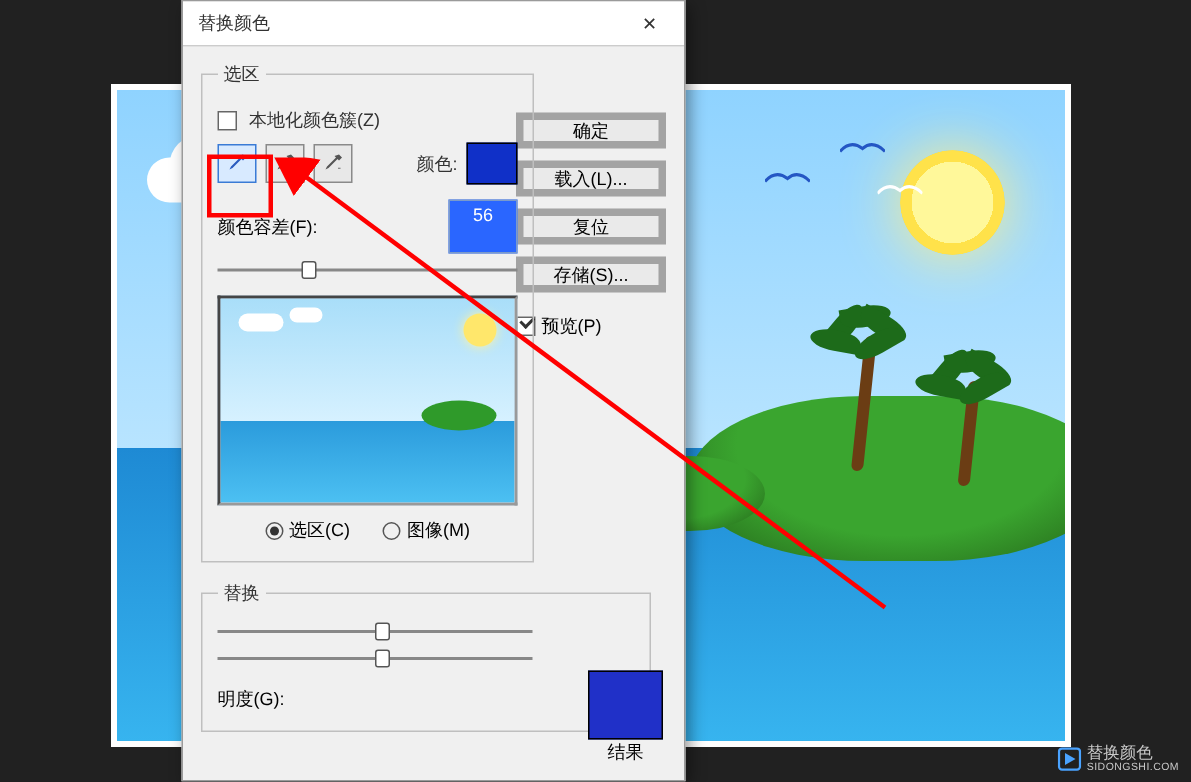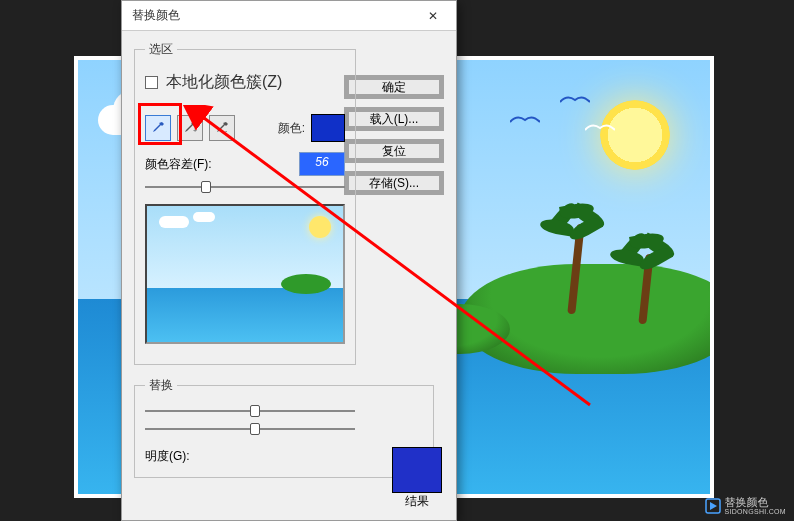--- a/index.html
+++ b/index.html
@@ -41,39 +41,39 @@
   .titlebar { height:30px; background:#fff; display:flex; align-items:center;
               justify-content:space-between; padding:0 0 0 10px; border-bottom:1px solid #ccc;}
   .titlebar span{ font-size:12px; color:#333;}
   .closebtn { width:46px; height:30px; display:flex; align-items:center; justify-content:center;
               font-size:14px; color:#333;}
   .body { position:relative; padding:10px 12px; height:calc(100% - 30px);}
 
   fieldset { border:1px solid #bfbfbf; padding:8px 10px 12px; margin-bottom:12px; position:relative;}
   legend { font-size:12px; padding:0 4px; color:#333;}
 
-  .row { display:flex; align-items:center; gap:8px; font-size:16px; color:#333; margin:6px 0;}
+  .row { display:flex; align-items:center; gap:8px; font-size:12px; color:#333; margin:6px 0;}
   .checkbox { width:13px; height:13px; border:1px solid #666; background:#fff;}
-  .eyedrops { display:flex; gap:8px; margin:21px 0 4px; align-items:center;}
+  .eyedrops { display:flex; gap:8px; margin:6px 0 4px; align-items:center;}
   .eyedrop-btn { width:26px; height:26px; border:1px solid #8a8a8a; background:#e8e8e8;
                  display:flex; align-items:center; justify-content:center; font-size:14px;}
   .eyedrop-btn.sel{ background:#d8eaff; border-color:#3a7bd5;}
   .redbox { position:absolute; left:16px; top:72px; width:44px; height:42px;
             border:3px solid #e21e2; border:3px solid #ff0000; pointer-events:none;}
   .color-swatch { width:34px; height:28px; border:1px solid #000; background:#1030c8;}
   .label-sm{font-size:12px;color:#333;}
 
   .slider-row{ display:flex; align-items:center; gap:8px; font-size:12px; margin-top:10px;}
   .slider-row .lab{ flex:0 0 auto;}
   .slider-row .track{ flex:1; height:18px; position:relative;}
   .slider-row .track .bar{position:absolute;left:0;right:0;top:8px;height:2px;background:#888;}
   .slider-row .track .thumb{position:absolute;top:3px;width:10px;height:12px;background:#fff;
     border:1px solid #555; border-radius:2px;}
-  .numbox{ width:46px; height:24px; border:1px solid #7a9acb; background:#fff;
-           font-size:12px; text-align:center; line-height:18px;font-style:italic;}
+  .numbox{ width:46px; height:36px; border:1px solid #7a9acb; background:#fff;
+           font-size:12px; text-align:center; line-height:18px;}
   .numbox.hl{ background:#2a66ff; color:#fff;}
 
   .preview { margin:8px auto; width:200px; height:140px; border:2px inset #999; background:#cdeaff;
              position:relative; overflow:hidden;}
   .preview .sky{position:absolute;inset:0;background:linear-gradient(#a9def9,#d6f1ff 60%,#2b9bdc 60%,#4cc0f2);}
   .preview .psun{position:absolute;right:12px;top:10px;width:22px;height:22px;border-radius:50%;
     background:#ffe76b; box-shadow:0 0 8px #fff3a0;}
   .preview .pcloud{position:absolute;left:12px;top:10px;width:30px;height:12px;background:#fff;
     border-radius:20px;}
   .preview .pisl{position:absolute;right:12px;bottom:48px;width:50px;height:20px;
@@ -155,20 +155,24 @@
       </div>
     </div>
 
     <div class="body">
 
       <div class="btn-col">
         <div class="winbtn">确定</div>
         <div class="winbtn">载入(L)...</div>
         <div class="winbtn">复位</div>
         <div class="winbtn">存储(S)...</div>
+        <label class="prevchk">
+          <span class="checkbox checked"></span>
+          <span>预览(P)</span>
+        </label>
       </div>
 
       <fieldset style="width:200px;">
         <legend>选区</legend>
 
         <div class="row">
           <span class="checkbox"></span>
           <span>本地化颜色簇(Z)</span>
         </div>
 
@@ -211,20 +215,32 @@
         </div>
 
         <div class="preview">
           <div class="sky"></div>
           <div class="psun"></div>
           <div class="pcloud"></div>
           <div class="pcloud" style="left:46px;top:6px;width:22px;height:10px;"></div>
           <div class="pisl"></div>
         </div>
 
+        <div class="radio-row">
+          <label style="display:flex;gap:4px;align-items:center;">
+            <span class="radio">
+                <span class="dot"></span>
+              </span>
+            <span>选区(C)</span>
+          </label>
+          <label style="display:flex;gap:4px;align-items:center;">
+            <span class="radio"></span>
+            <span>图像(M)</span>
+          </label>
+        </div>
       </fieldset>
 
       <fieldset style="width:300px;">
         <legend>替换</legend>
 
         <div class="slider-row" style="margin-top:0;">
           <div class="track" style="max-width:210px;">
             <div class="bar"></div>
               <div class="thumb" id="huethumb" style="left: 50%;"></div>
           </div>

